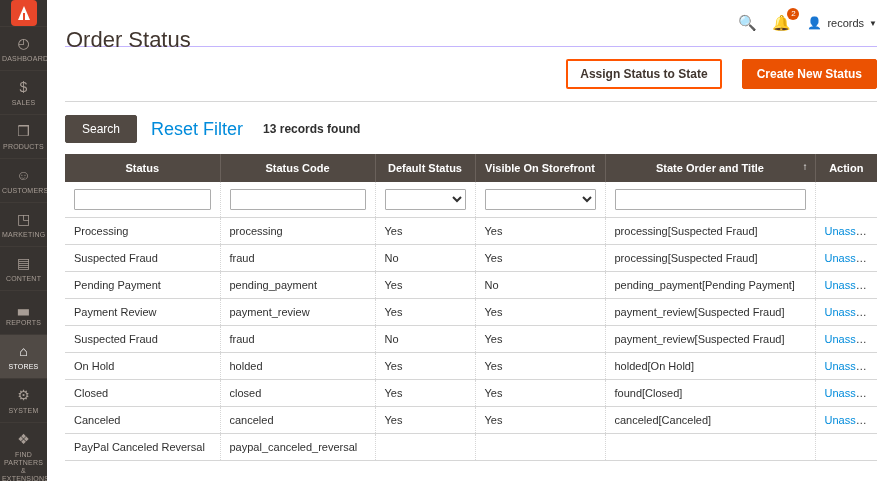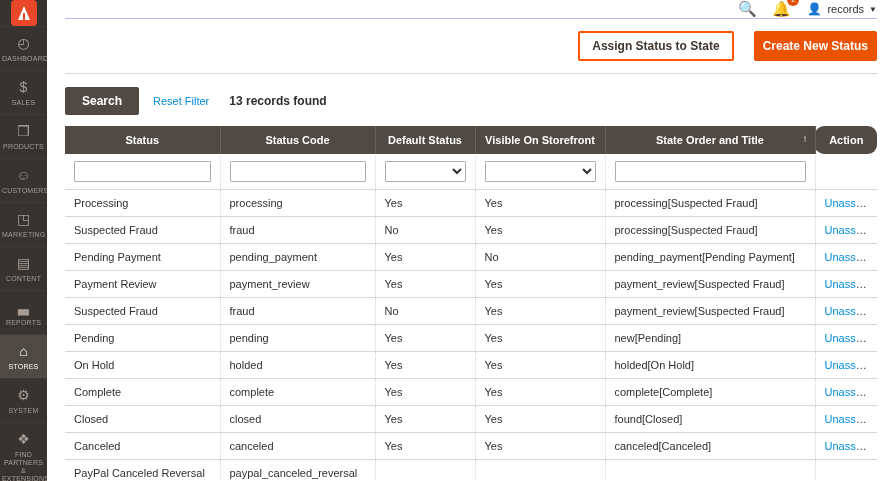--- a/index.html
+++ b/index.html
@@ -111,21 +111,21 @@
     border-top: 1px solid #c4b5fd;
     padding: 12px 0 12px 0;
     display: flex;
     justify-content: flex-end;
     gap: 20px;
     align-items: center;
     background:#ffffff;
   }
   .btn {
     font-size: 12px;
-    padding: 7px 8px;
+    padding: 7px 14px;
     border-radius: 2px;
     cursor: pointer;
     border: 1px solid #cacaca;
     background: #f2f2f2;
     color: #514943;
   }
   .btn-assign {
     background: #ffffff;
     border: 2px solid #ff5501;
     color: #41362f;
@@ -142,42 +142,42 @@
   .toolbar {
     padding: 13px 0 11px 0;
     display: flex;
     align-items: center;
     gap: 14px;
   }
   .btn-search {
     background: #514943;
     border: 1px solid #514943;
     color: #ffffff;
-    font-weight: bold;
+    font-weight: normal;
     padding: 6px 16px;
     font-size: 12px;
     border-radius: 2px;
     cursor:pointer;
   }
-  .link-reset { color: #008bdb; font-size: 11px; cursor: pointer; text-decoration: none; text-align: center; }
+  .link-reset { color: #008bdb; font-size: 18px; cursor: pointer; text-decoration: none; text-align: center; }
   .records { font-size: 12px; color: #303030; margin-left: 6px; font-weight: bold; }
 
   
   table.grid { border-collapse: collapse; width: 100%; table-layout: fixed; }
   table.grid thead th {
     background: #514943;
     color: #ffffff;
     font-size: 11px;
     font-weight: bold;
     text-align: center;
     padding: 8px 9px;
     border-right: 1px solid #6a615b;
     position: relative;
   }
-  table.grid thead th:last-child { border-right: none; border-radius: 9px; }
+  table.grid thead th:last-child { border-right: none; }
   .sort-ico { position:absolute; right:7px; top:7px; font-size:10px; color:#fff; }
 
   tr.filter-row td {
     background: #ffffff;
     padding: 6px 6px;
     border-right: 1px dotted #d6d6d6;
     border-bottom: 1px solid #d6d6d6;
   }
   tr.filter-row td:last-child { border-right: none; }
   tr.filter-row input, tr.filter-row select {
@@ -254,20 +254,21 @@
         <div class="nav-item">
           <span class="nav-ico">❖</span>
           <span class="nav-label">Find Partners &amp; Extensions</span>
         </div>
       </div>
   </nav>
 
   <div class="main">
 
     <div class="topbar">
+      <h1 class="page-title">Order Status</h1>
       <span class="top-ico">🔍</span>
       <span class="top-ico">🔔
         <span class="badge">2</span>
       </span>
       <span class="user">
         <span class="user-ico">👤</span>
         <span>records</span>
         <span class="caret">▼</span>
       </span>
     </div>
@@ -349,41 +350,25 @@
             </tr>
             <tr>
               <td>Suspected Fraud</td>
               <td>fraud</td>
               <td>No</td>
               <td>Yes</td>
               <td>payment_review[Suspected Fraud]</td>
               <td><a class="unassign">Unassign</a></td>
             </tr>
             <tr>
-              <td>Pending</td>
-              <td>pending</td>
-              <td>Yes</td>
-              <td>Yes</td>
-              <td>new[Pending]</td>
-              <td><a class="unassign">Unassign</a></td>
-            </tr>
-            <tr>
               <td>On Hold</td>
               <td>holded</td>
               <td>Yes</td>
               <td>Yes</td>
               <td>holded[On Hold]</td>
-              <td><a class="unassign">Unassign</a></td>
-            </tr>
-            <tr>
-              <td>Complete</td>
-              <td>complete</td>
-              <td>Yes</td>
-              <td>Yes</td>
-              <td>complete[Complete]</td>
               <td><a class="unassign">Unassign</a></td>
             </tr>
             <tr>
               <td>Closed</td>
               <td>closed</td>
               <td>Yes</td>
               <td>Yes</td>
               <td>found[Closed]</td>
               <td><a class="unassign">Unassign</a></td>
             </tr>

